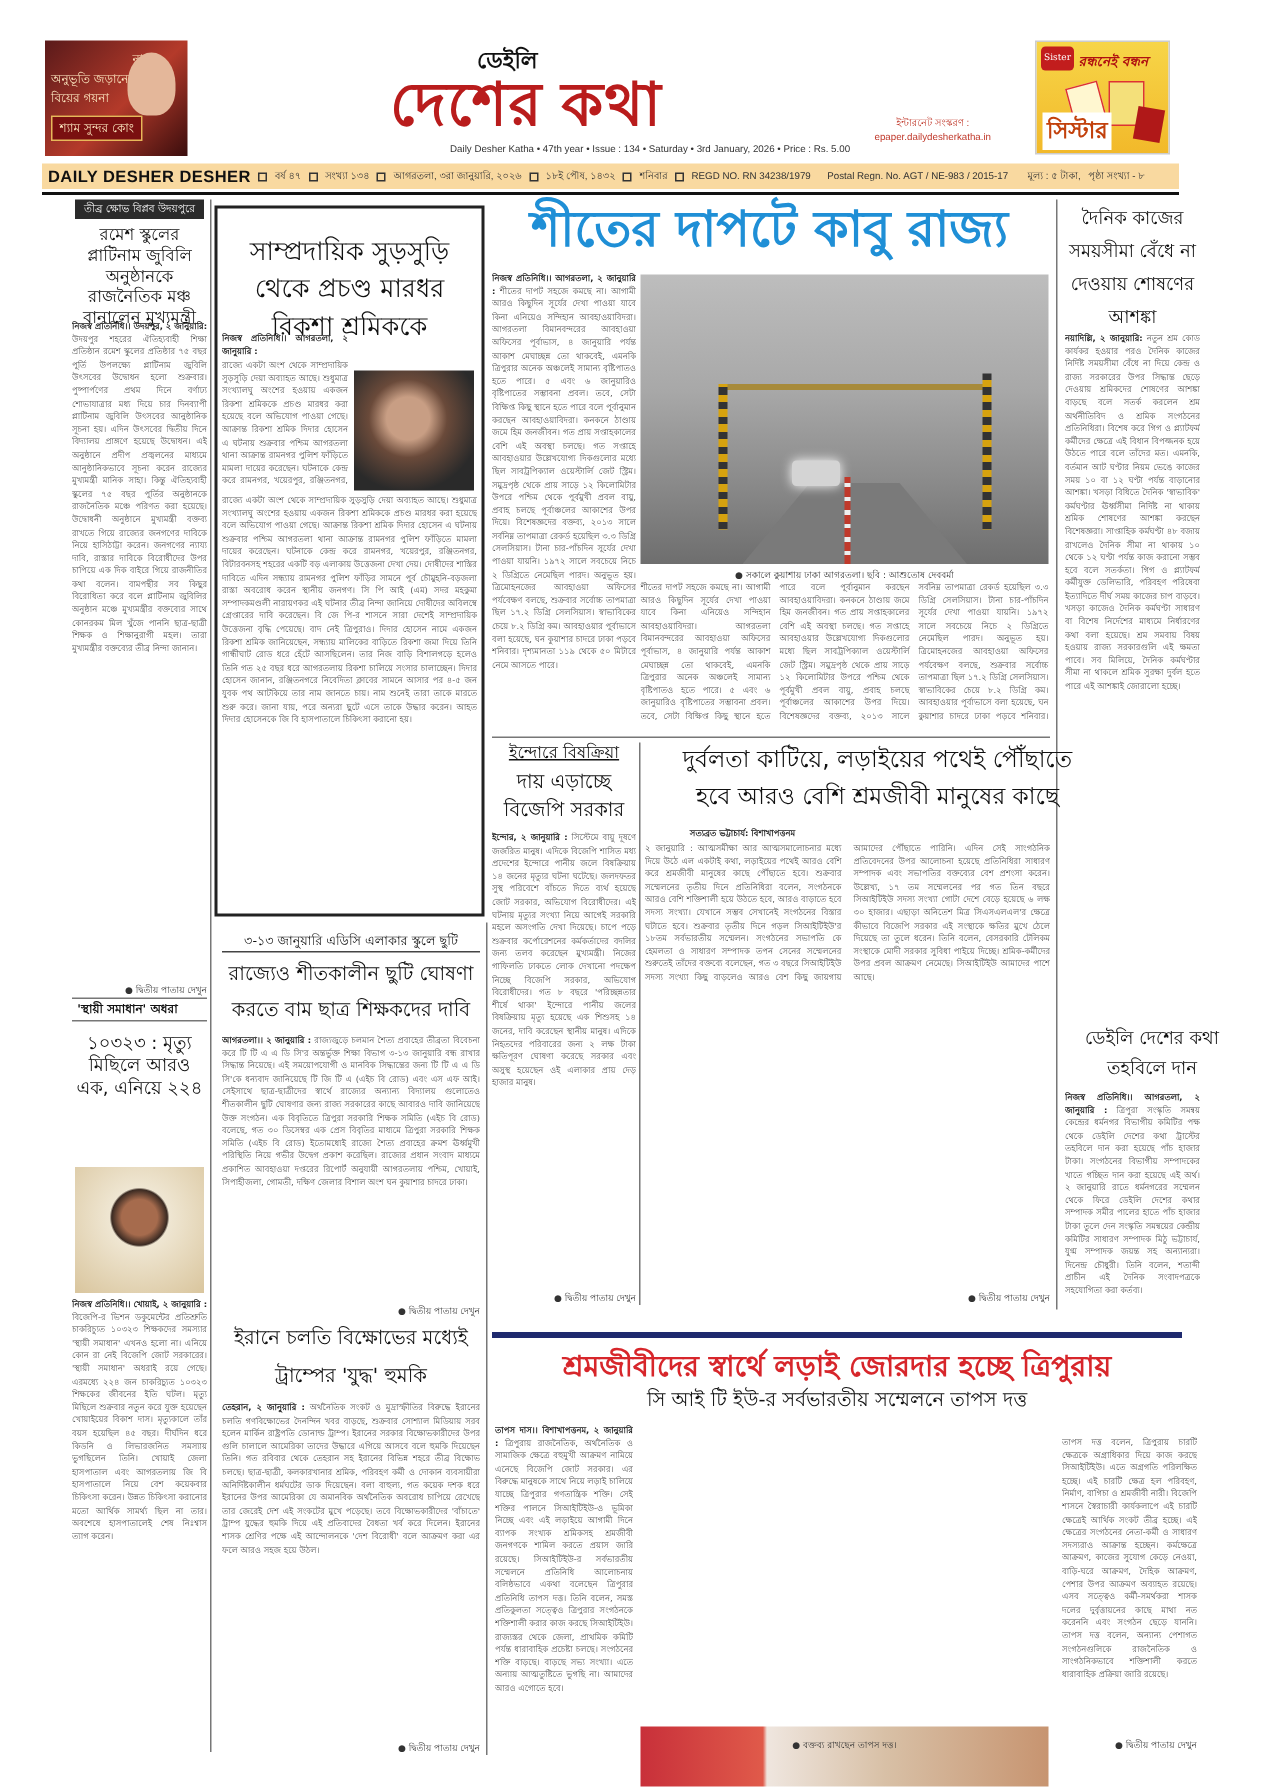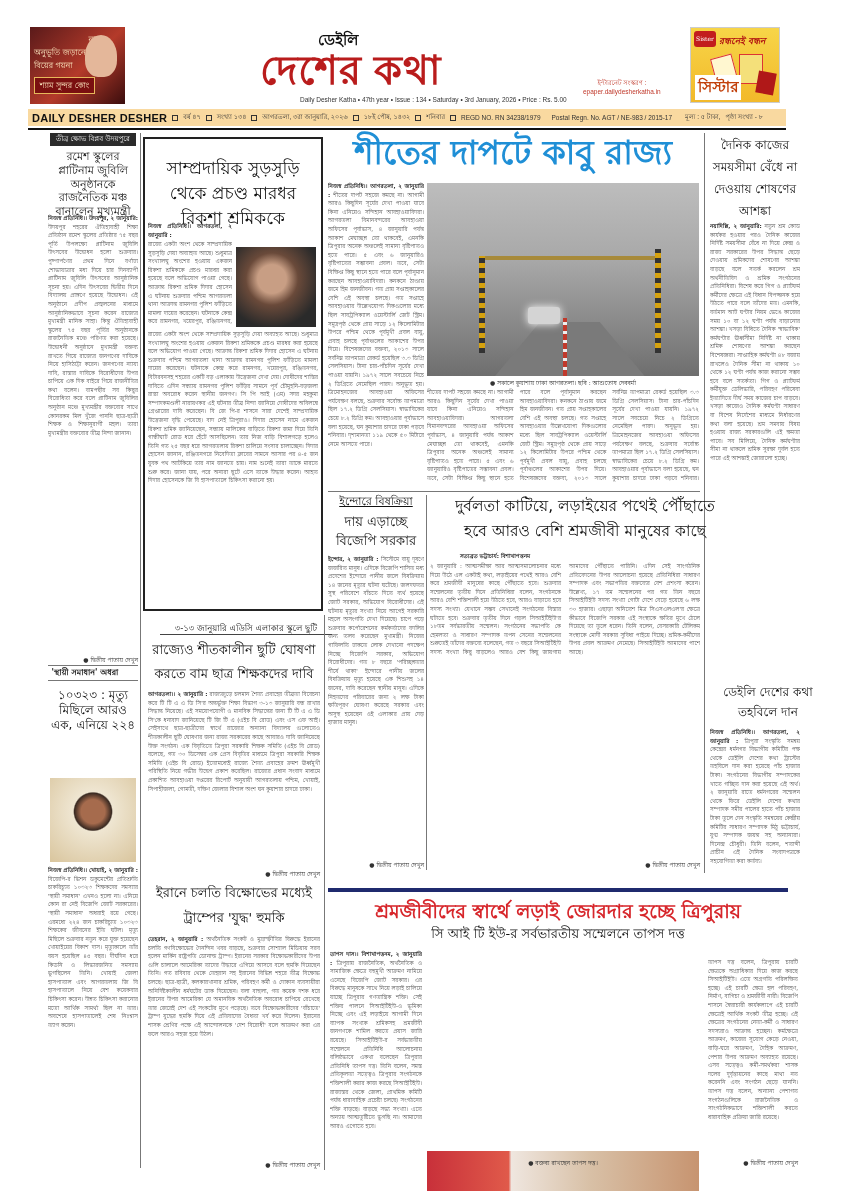--- a/index.html
+++ b/index.html
@@ -175,21 +175,21 @@
 
 <div class="abs hl" style="left:430px;top:494px;width:270px;font-size:15.5px;line-height:25px;margin-left:20px;">দুর্বলতা কাটিয়ে, লড়াইয়ের পথেই পৌঁছাতে হবে আরও বেশি শ্রমজীবী মানুষের কাছে</div>
 <div class="abs body-text" style="left:430px;top:552px;width:130px;text-align:center;">
   <b>সত্যব্রত ভট্টাচার্য: বিশাখাপত্তনম</b>
 </div>
 <div class="abs body-text" style="left:430px;top:562px;width:270px;height:296px;column-count:2;column-gap:8px;">
   <span>২ জানুয়ারি : আত্মসমীক্ষা আর আত্মসমালোচনার মধ্যে দিয়ে উঠে এল একটাই কথা, লড়াইয়ের পথেই আরও বেশি করে শ্রমজীবী মানুষের কাছে পৌঁছাতে হবে। শুক্রবার সম্মেলনের তৃতীয় দিনে প্রতিনিধিরা বলেন, সংগঠনকে আরও বেশি শক্তিশালী হয়ে উঠতে হবে, আরও বাড়াতে হবে সদস্য সংখ্যা। যেখানে সম্ভব সেখানেই সংগঠনের বিস্তার ঘটাতে হবে। শুক্রবার তৃতীয় দিনে গড়ল সিআইটিইউ'র ১৮তম সর্বভারতীয় সম্মেলন। সংগঠনের সভাপতি কে হেমলতা ও সাধারণ সম্পাদক তপন সেনের সম্মেলনের শুরুতেই তাঁদের বক্তব্যে বলেছেন, গত ৩ বছরে সিআইটিইউ সদস্য সংখ্যা কিছু বাড়লেও আরও বেশ কিছু জায়গায় আমাদের পৌঁছাতে পারিনি। এদিন সেই সাংগঠনিক প্রতিবেদনের উপর আলোচনা হয়েছে প্রতিনিধিরা সাধারণ সম্পাদক এবং সভাপতির বক্তব্যের বেশ প্রশংসা করেন। উল্লেখ্য, ১৭ তম সম্মেলনের পর গত তিন বছরে সিআইটিইউ সদস্য সংখ্যা গোটা দেশে বেড়ে হয়েছে ৬ লক্ষ ৩০ হাজার। এছাড়া অনিতেশ মিত্র সিএসএলএল'র ক্ষেত্রে কীভাবে বিজেপি সরকার এই সংস্থাকে ক্ষতির মুখে ঠেলে দিয়েছে তা তুলে ধরেন। তিনি বলেন, বেসরকারি টেলিকম সংস্থাকে মোদী সরকার সুবিধা পাইয়ে দিচ্ছে। শ্রমিক-কর্মীদের উপর প্রবল আক্রমণ নেমেছে। সিআইটিইউ আমাদের পাশে আছে।</span>
 </div>
 <div class="abs cont" style="left:600px;top:860px;width:100px;">● দ্বিতীয় পাতায় দেখুন</div>
 
-<div class="abs hl" style="left:160px;top:623px;width:172px;font-size:8.5px;border-bottom:1px solid #444;">৩-১৩ জানুয়ারি এডিসি এলাকার স্কুলে ছুটি</div>
+<div class="abs hl" style="left:148px;top:623px;width:172px;font-size:8.5px;border-bottom:1px solid #444;">৩-১৩ জানুয়ারি এডিসি এলাকার স্কুলে ছুটি</div>
 <div class="abs hl" style="left:148px;top:638px;width:172px;font-size:13px;line-height:24px;">রাজ্যেও শীতকালীন ছুটি ঘোষণা করতে বাম ছাত্র শিক্ষকদের দাবি</div>
 <div class="abs body-text" style="left:148px;top:690px;width:172px;height:155px;">
   <b>আগরতলা।। ২ জানুয়ারি :</b>
   <span>রাজ্যজুড়ে চলমান শৈত্য প্রবাহের তীব্রতা বিবেচনা করে টি টি এ এ ডি সি'র অন্তর্ভুক্ত শিক্ষা বিভাগ ৩-১৩ জানুয়ারি বন্ধ রাখার সিদ্ধান্ত নিয়েছে। এই সময়োপযোগী ও মানবিক সিদ্ধান্তের জন্য টি টি এ এ ডি সি'কে ধন্যবাদ জানিয়েছে টি জি টি এ (এইচ বি রোড) এবং এস এফ আই। সেইসাথে ছাত্র-ছাত্রীদের স্বার্থে রাজ্যের অন্যান্য বিদ্যালয় গুলোতেও শীতকালীন ছুটি ঘোষণার জন্য রাজ্য সরকারের কাছে আবারও দাবি জানিয়েছে উক্ত সংগঠন। এক বিবৃতিতে ত্রিপুরা সরকারি শিক্ষক সমিতি (এইচ বি রোড) বলেছে, গত ৩০ ডিসেম্বর এক প্রেস বিবৃতির মাধ্যমে ত্রিপুরা সরকারি শিক্ষক সমিতি (এইচ বি রোড) ইতোমধ্যেই রাজ্যে শৈত্য প্রবাহের ক্রমশ ঊর্ধ্বমুখী পরিস্থিতি নিয়ে গভীর উদ্বেগ প্রকাশ করেছিল। রাজ্যের প্রধান সংবাদ মাধ্যমে প্রকাশিত আবহাওয়া দপ্তরের রিপোর্ট অনুযায়ী আগরতলায় পশ্চিম, খোয়াই, সিপাহীজলা, গোমতী, দক্ষিণ জেলার বিশাল অংশ ঘন কুয়াশার চাদরে ঢাকা।</span>
 </div>
 <div class="abs cont" style="left:148px;top:869px;width:172px;">● দ্বিতীয় পাতায় দেখুন</div>
 <div class="abs vrule" style="left:324px;top:615px;height:555px;"></div>
 
 <div class="abs hl" style="left:148px;top:880px;width:172px;font-size:13px;line-height:25px;">ইরানে চলতি বিক্ষোভের মধ্যেই ট্রাম্পের 'যুদ্ধ' হুমকি</div>
 <div class="abs body-text" style="left:148px;top:935px;width:172px;height:222px;">

